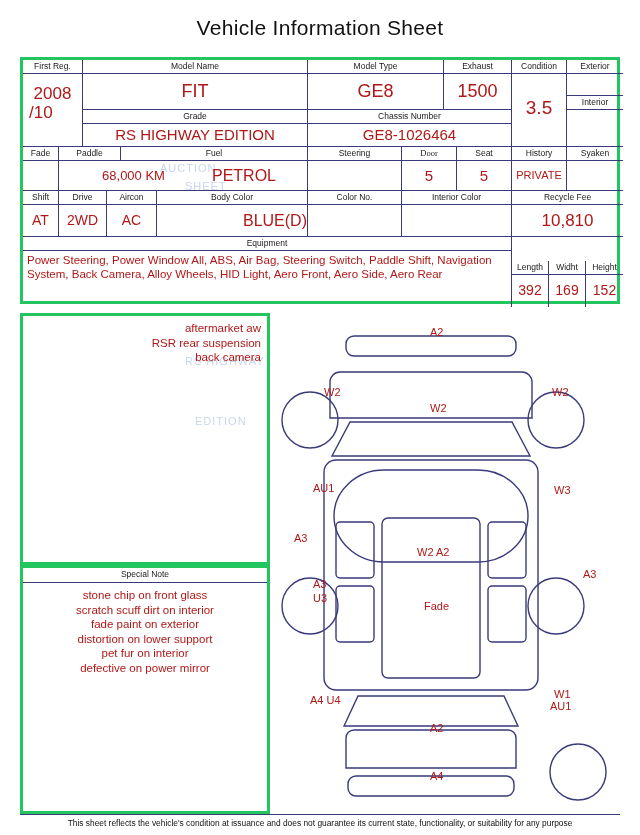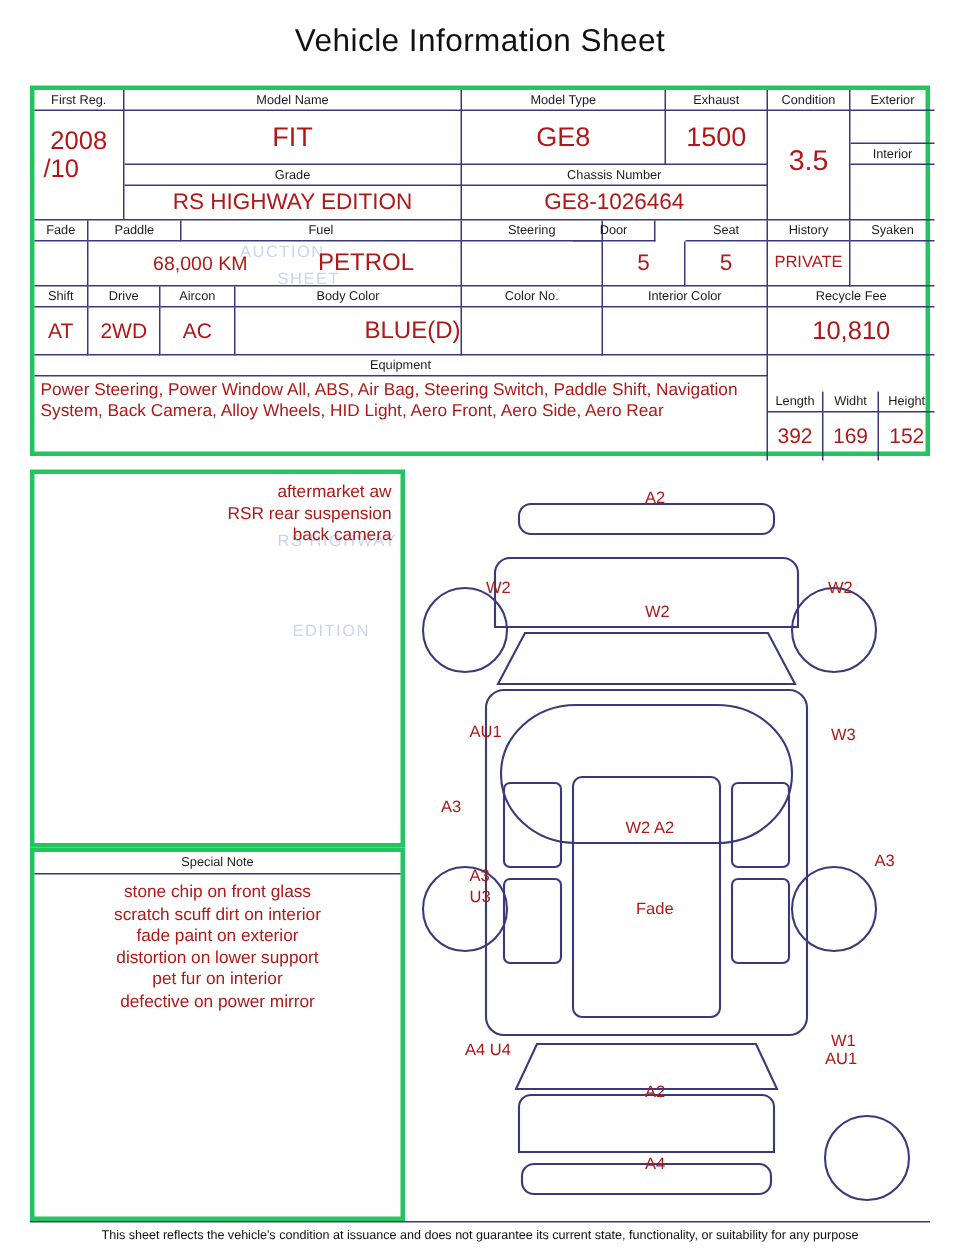--- a/index.html
+++ b/index.html
@@ -166,21 +166,21 @@
 
     <div class="cell val" style="left:60px; top:64px; width:225px; height:22px; line-height:21px; font-size:15px; border-bottom:none;">RS HIGHWAY EDITION</div>
     <div class="cell val" style="left:285px;top:64px; width:204px; height:22px; line-height:21px; font-size:15px; border-bottom:none;">GE8-1026464</div>
 
     <div style="position:absolute; left:0; top:86px; width:600px; border-top:1px solid #3a3a7a;"></div>
 
     <div class="cell lbl" style="left:0;   top:87px; width:36px;  height:14px;">Fade</div>
     <div class="cell lbl" style="left:36px; top:87px; width:62px;  height:14px;">Paddle</div>
     <div class="cell lbl" style="left:98px; top:87px; width:187px; height:14px;">Fuel</div>
     <div class="cell lbl" style="left:285px;top:87px; width:94px;  height:14px;">Steering</div>
-    <div class="cell lbl" style="left:359px;top:87px; width:55px;  height:14px;">Door</div>
+    <div class="cell lbl" style="left:379px;top:87px; width:55px;  height:14px;font-family:Liberation Serif, serif;">Door</div>
     <div class="cell lbl" style="left:434px;top:87px; width:55px;  height:14px;">Seat</div>
     <div class="cell lbl" style="left:489px;top:87px; width:55px;  height:14px;">History</div>
     <div class="cell lbl nb-r" style="left:544px;top:87px; width:56px; height:14px;">Syaken</div>
 
     <div class="cell val val-xs" style="left:0;   top:101px; width:36px;  height:30px; line-height:29px;"></div>
     <div class="cell val" style="left:36px; top:101px; width:149px; height:30px; line-height:29px; font-size:13px; border-right:none;">68,000 KM</div>
     <div class="cell val" style="left:185px;top:101px; width:100px; height:30px; line-height:29px; font-size:16px; text-align:left; padding-left:4px;">PETROL</div>
     <div class="cell val" style="left:285px;top:101px; width:94px;  height:30px; line-height:29px; font-size:15px;"></div>
     <div class="cell val" style="left:379px;top:101px; width:55px;  height:30px; line-height:29px; font-size:15px;">5</div>
     <div class="cell val" style="left:434px;top:101px; width:55px;  height:30px; line-height:29px; font-size:15px;">5</div>

